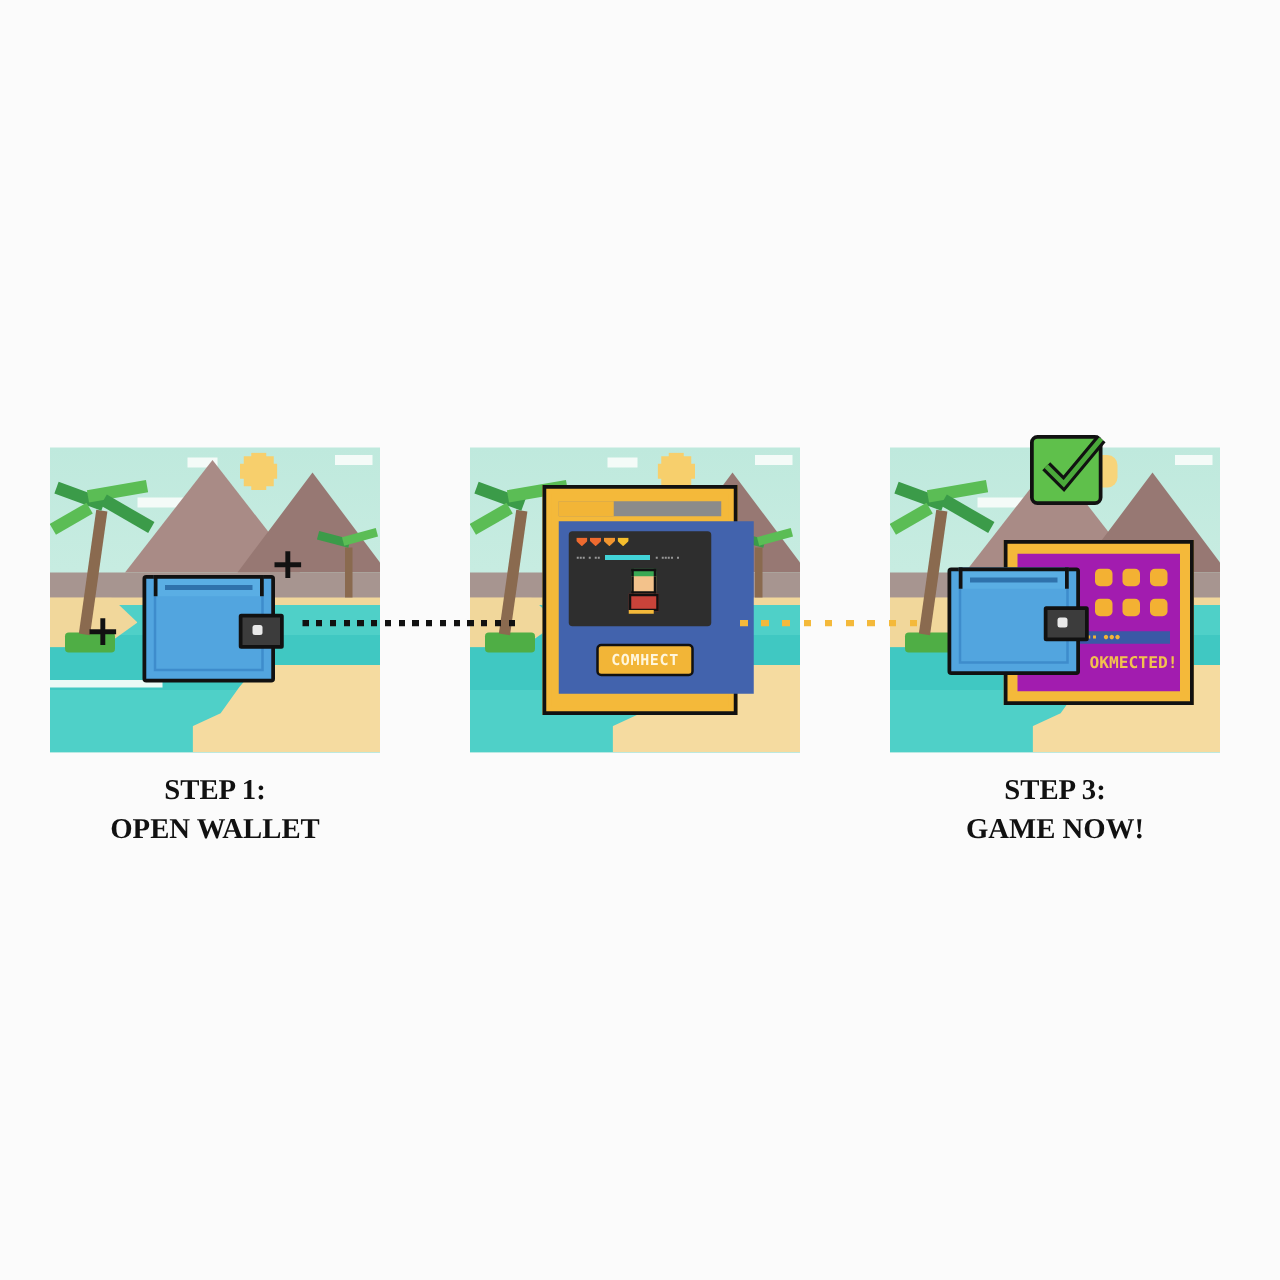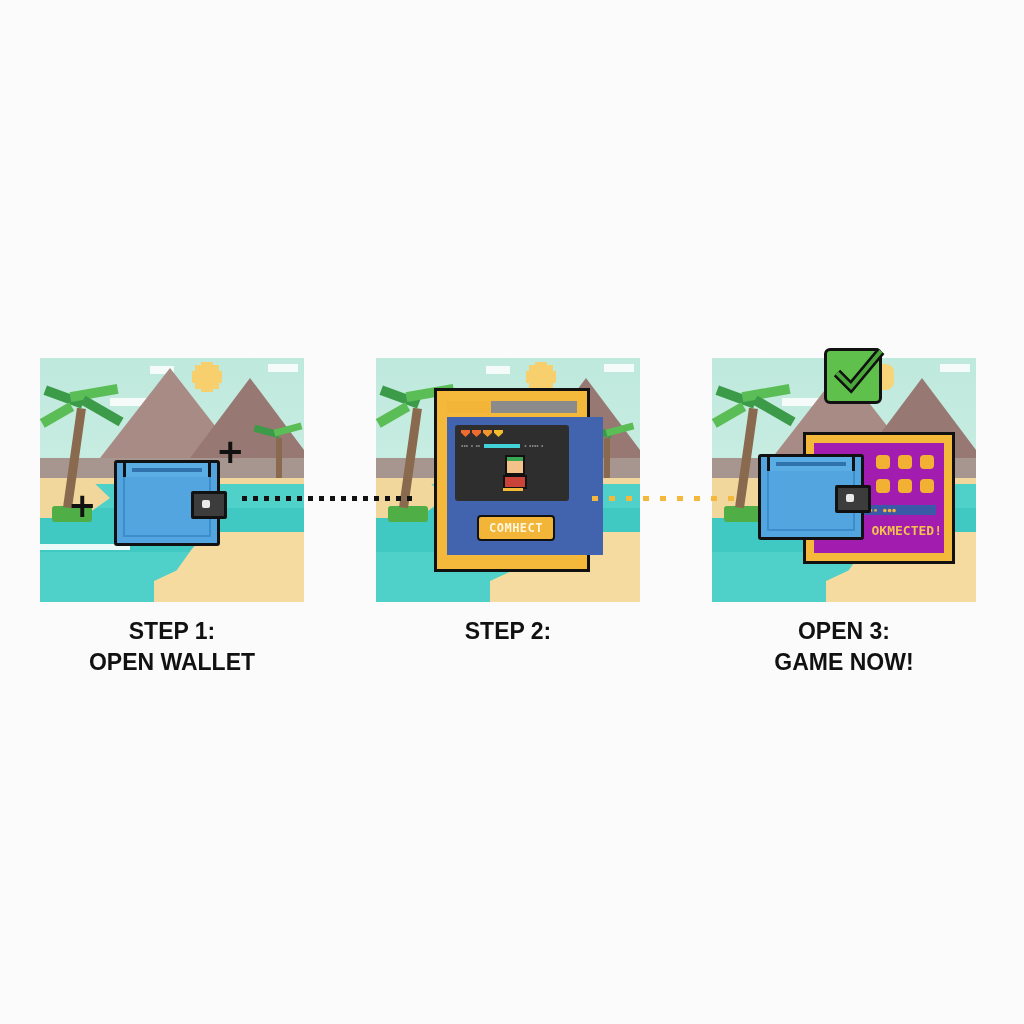--- a/index.html
+++ b/index.html
@@ -83,21 +83,21 @@
     position: absolute; left: 824px; top: 348px; width: 52px; height: 50px; background: #5fc04b; border: 3px solid #111; border-radius: 6px;
   }
   .check-badge svg { position: absolute; left: 4px; top: -8px; }
   .check-coin { position: absolute; left: 878px; top: 364px; width: 16px; height: 26px; background: #f7d47a; border-radius: 0 8px 8px 0; }
 
   .connector { position: absolute; height: 5px; top: 496px; }
   .connector.black { left: 242px; width: 174px; background: repeating-linear-gradient(90deg, #111 0 5px, transparent 5px 11px); }
   .connector.gold { left: 592px; width: 150px; background: repeating-linear-gradient(90deg, #f4b93a 0 6px, transparent 6px 17px); }
 
   .caption { position: absolute; top: 616px; width: 264px; text-align: center; color: #111;
-    font-family: Liberation Sans, sans-serif; font-size: 23px; line-height: 31px; font-weight: bold; }
+    font-family: Liberation Serif, serif; font-size: 23px; line-height: 31px; font-weight: bold; }
 </style>
 </head>
 <body>
 
 <div class="panel" style="left:40px;">
   <div class="cloud" style="left:110px;top:8px;width:24px;"></div>
   <div class="cloud" style="left:228px;top:6px;width:30px;"></div>
   <div class="cloud" style="left:70px;top:40px;width:40px;"></div>
   <div class="sun" style="left:152px;top:4px;"></div>
   <div class="mtn" style="left:60px;bottom:144px;border-left-width:70px;border-right-width:70px;border-bottom-width:90px;"></div>
@@ -231,18 +231,17 @@
 </div>
 
 <div class="connector black"></div>
 <div class="connector gold"></div>
 
 <div class="caption" style="left:40px;">
   <div>STEP 1:</div>
   <div>OPEN WALLET</div>
 </div>
 <div class="caption" style="left:376px;">
-  <div>STEP 2:</div>
 </div>
 <div class="caption" style="left:712px;">
-  <div>OPEN 3:</div>
+  <div>STEP 3:</div>
   <div>GAME NOW!</div>
 </div>
 
 </body></html>

